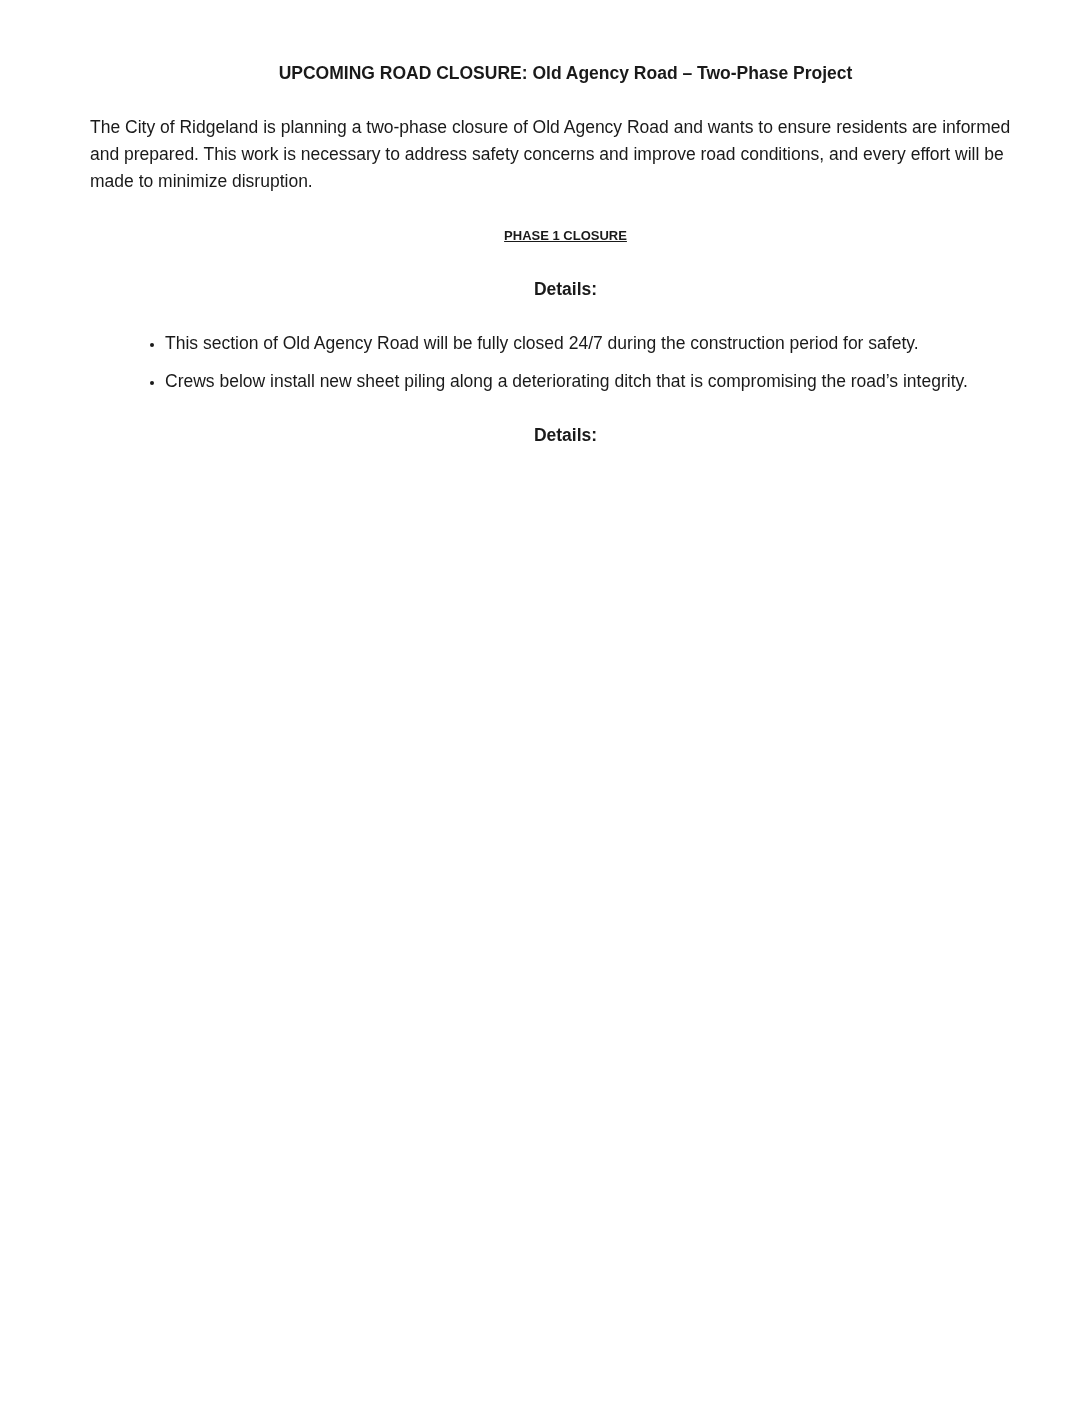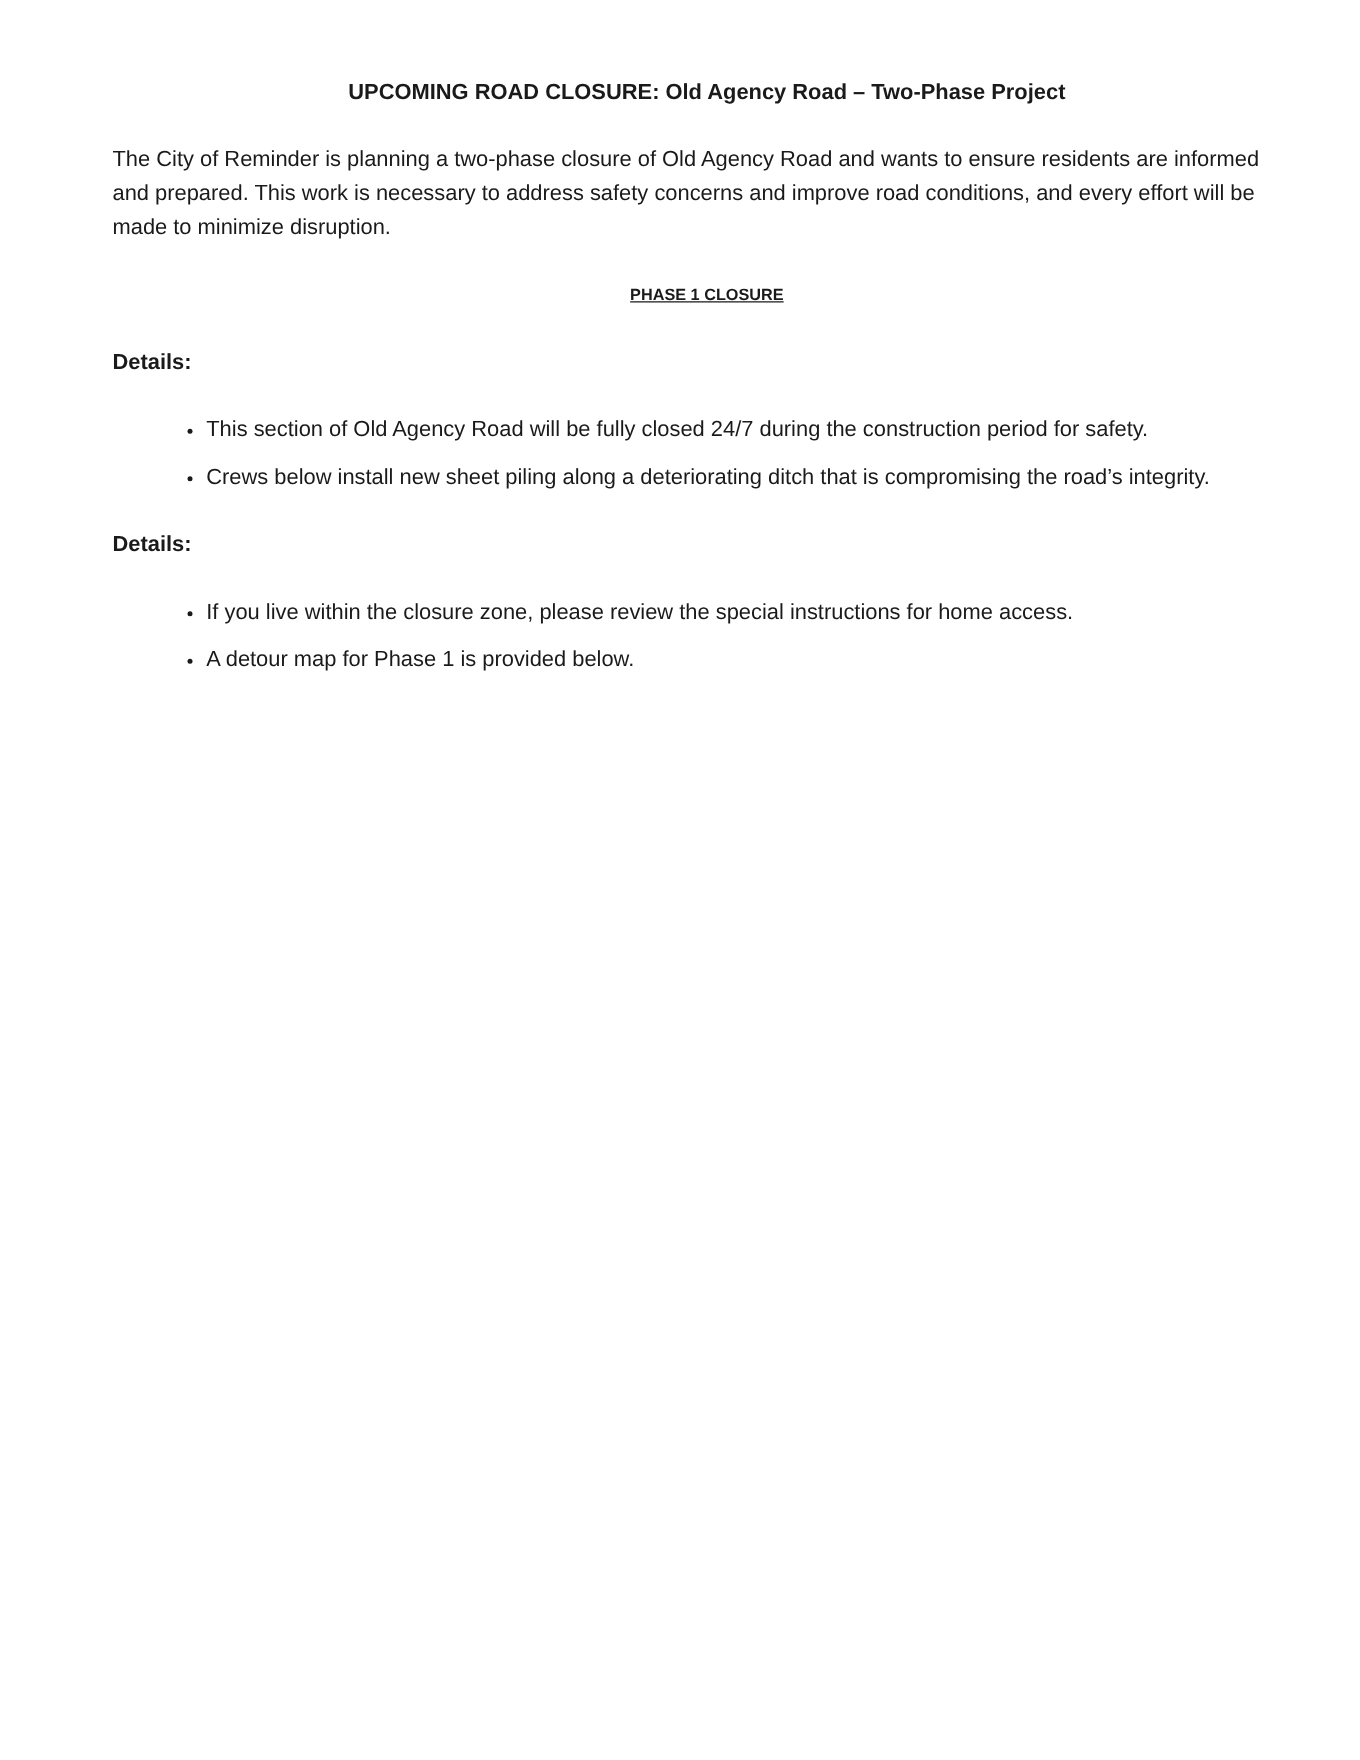--- a/index.html
+++ b/index.html
@@ -36,20 +36,21 @@
     line-height: 27px;
     font-weight: bold;
     text-align: center;
   }
   .section-heading .underlined {
     text-decoration: underline;
   }
   .label {
     margin: 0 0 27px 0;
     font-weight: bold;
+    text-align: center;
   }
   ul.bullets {
     margin: 0 0 27px 0;
     padding-left: 64px;
     list-style-type: disc;
   }
   ul.bullets li {
     margin: 11px;
     padding-left: 0;
   }
@@ -57,32 +58,28 @@
     font-size: 13px;
   }
 </style>
 </head>
 <body>
 
 <div class="page">
 
   <h1 class="title">UPCOMING ROAD CLOSURE: Old Agency Road – Two-Phase Project</h1>
 
-  <p class="para">The City of Reminder is planning a two-phase closure of Old Agency Road and wants to ensure residents are informed and prepared. This work is necessary to address safety concerns and improve road conditions, and every effort will be made to minimize disruption.</p>
+  <p class="para">The City of Ridgeland is planning a two-phase closure of Old Agency Road and wants to ensure residents are informed and prepared. This work is necessary to address safety concerns and improve road conditions, and every effort will be made to minimize disruption.</p>
 
   <h2 class="section-heading"><span class="underlined">PHASE 1 CLOSURE</span></h2>
 
 
   <p class="label">Details:</p>
 
   <ul class="bullets">
     <li>This section of Old Agency Road will be fully closed 24/7 during the construction period for safety.</li>
     <li>Crews below install new sheet piling along a deteriorating ditch that is compromising the road’s integrity.</li>
   </ul>
 
   <p class="label">Details:</p>
 
-  <ul class="bullets">
-    <li>If you live within the closure zone, please review the special instructions for home access.</li>
-    <li>A detour map for Phase 1 is provided below.</li>
-  </ul>
 
 </div>
 
 </body></html>

